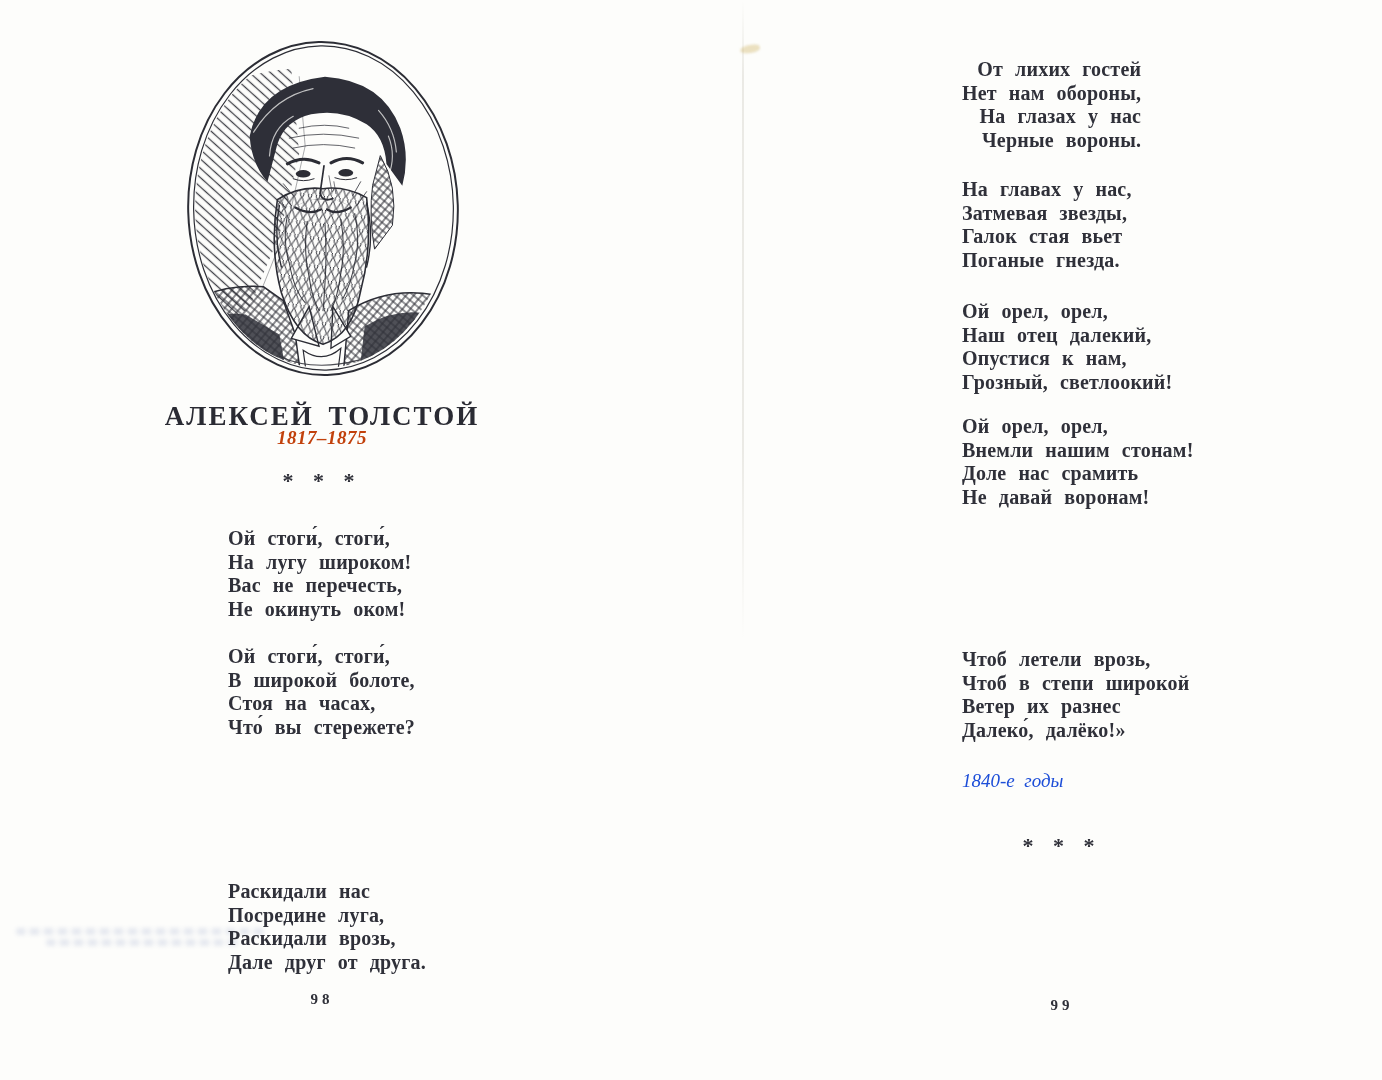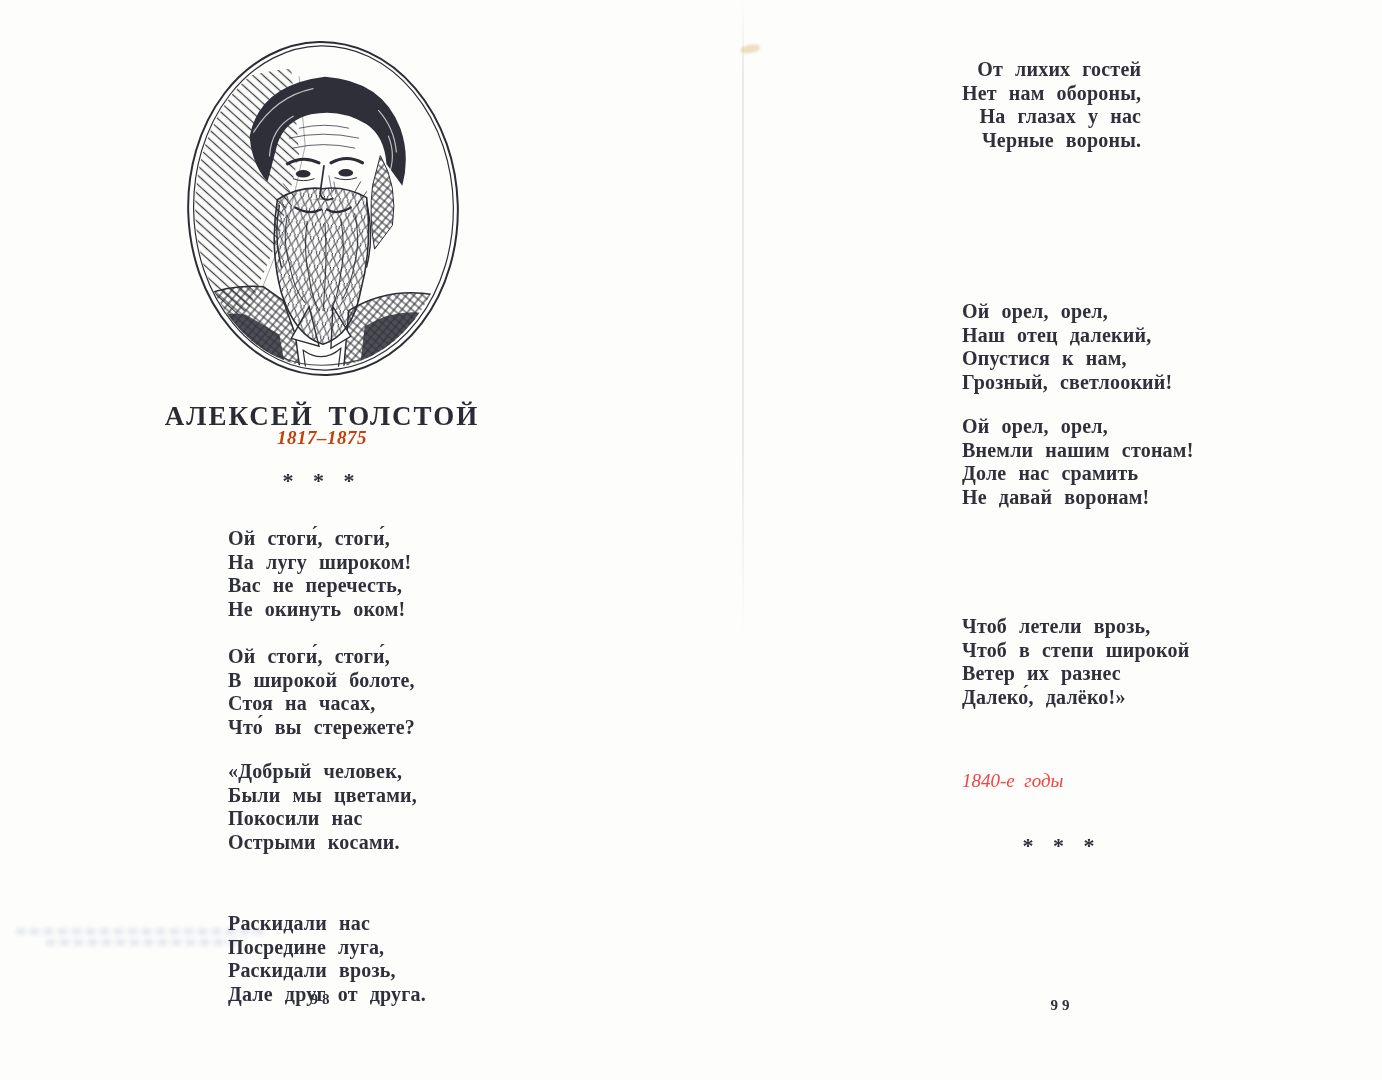--- a/index.html
+++ b/index.html
@@ -34,21 +34,21 @@
     font-size:19px;font-weight:bold;font-style:italic;
     letter-spacing:0.5px;color:#c2410c;
   }
   .divider-stars{
     width:200px;text-align:center;
     font-size:22px;font-weight:bold;
     letter-spacing:7px;color:#2f3039;
   }
   .date-note{
     font-size:19px;font-style:italic;
-    word-spacing:0.25em;color:#ef4444;
+    word-spacing:0.25em;color:#1d4ed8;
   }
   .page-number{
     width:100px;text-align:center;
     font-size:15px;font-weight:bold;
     letter-spacing:4px;color:#2f3039;
   }
   
   .gutter-crease{
     position:absolute;left:742px;top:0;width:2px;height:640px;
     background:linear-gradient(to bottom,
@@ -164,54 +164,54 @@
     <div class="line">На лугу широком!</div>
     <div class="line">Вас не перечесть,</div>
     <div class="line">Не окинуть оком!</div>
   </div>
   <div class="abs stanza" style="left:228px;top:645px;">
     <div class="line">Ой стоги́, стоги́,</div>
     <div class="line">В широкой болоте,</div>
     <div class="line">Стоя на часах,</div>
     <div class="line">Что́ вы стережете?</div>
   </div>
-  <div class="abs stanza" style="left:228px;top:760px;">
-    <div class="line">«Добрый человек,</div>
-    <div class="line">Были мы цветами,</div>
-    <div class="line">Покосили нас</div>
-    <div class="line">Острыми косами.</div>
-  </div>
-  <div class="abs stanza" style="left:228px;top:880px;margin-top:32px;">
+  <div class="abs stanza" style="left:228px;top:880px;">
     <div class="line">Раскидали нас</div>
     <div class="line">Посредине луга,</div>
     <div class="line">Раскидали врозь,</div>
     <div class="line">Дале друг от друга.</div>
   </div>
 
   <div class="abs page-number" style="left:272px;top:991px;">98</div>
 
   <div class="abs stanza" style="left:962px;top:58px;text-align:right;">
     <div class="line">От лихих гостей</div>
     <div class="line">Нет нам обороны,</div>
     <div class="line">На глазах у нас</div>
     <div class="line">Черные вороны.</div>
   </div>
+  <div class="abs stanza" style="left:962px;top:178px;">
+    <div class="line">На главах у нас,</div>
+    <div class="line">Затмевая звезды,</div>
+    <div class="line">Галок стая вьет</div>
+    <div class="line">Поганые гнезда.</div>
+  </div>
   <div class="abs stanza" style="left:962px;top:300px;">
     <div class="line">Ой орел, орел,</div>
     <div class="line">Наш отец далекий,</div>
     <div class="line">Опустися к нам,</div>
     <div class="line">Грозный, светлоокий!</div>
   </div>
   <div class="abs stanza" style="left:962px;top:415px;">
     <div class="line">Ой орел, орел,</div>
     <div class="line">Внемли нашим стонам!</div>
     <div class="line">Доле нас срамить</div>
     <div class="line">Не давай воронам!</div>
   </div>
-  <div class="abs stanza" style="left:962px;top:615px;">
+  <div class="abs stanza" style="left:962px;top:648px;">
     <div class="line">Чтоб летели врозь,</div>
     <div class="line">Чтоб в степи широкой</div>
     <div class="line">Ветер их разнес</div>
     <div class="line">Далеко́, далёко!»</div>
   </div>
 
   <div class="abs date-note" style="left:962px;top:770px;">1840-е годы</div>
 
   <div class="abs divider-stars" style="left:962px;top:833px;">* * *</div>
 

